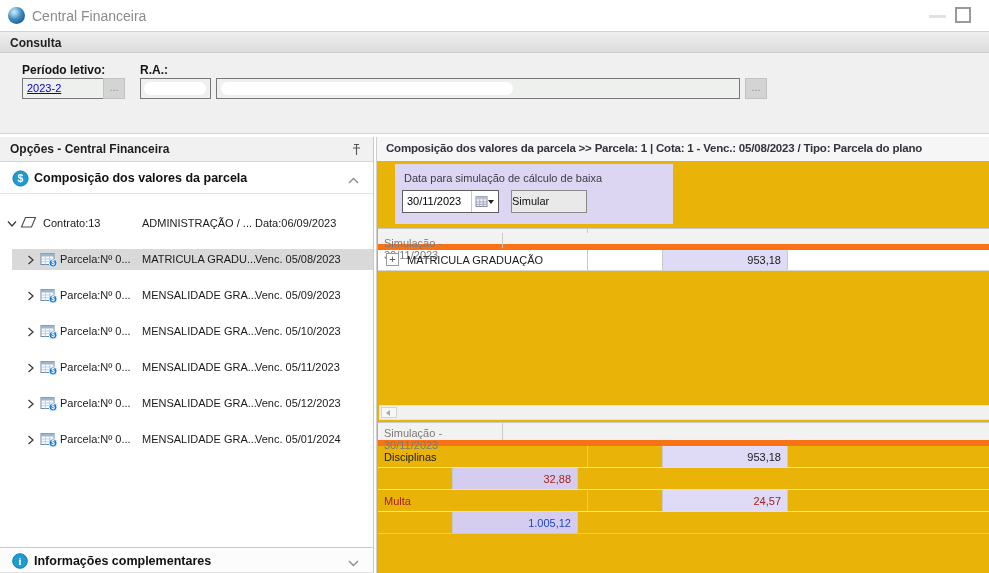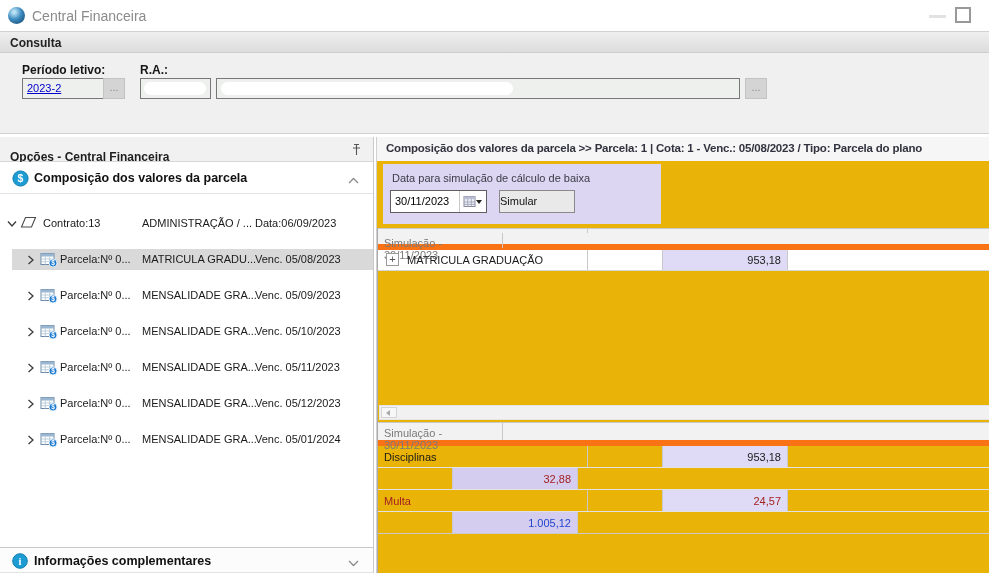--- a/index.html
+++ b/index.html
@@ -27,21 +27,21 @@
   .inp-ra1 { left:140px; width:71px; } .inp-ra2 { left:216px; width:524px; }
   .redact { position:absolute; top:3px; bottom:3px; background:#fff; border-radius:8px; }
   .redact-a { left:3px; right:4px; } .redact-b { left:4px; width:56%; }
   .browse-btn { position:absolute; top:25px; width:22px; height:21px; background:#d4d4d4; border:1px solid #c3c3c3;
                 color:#8f8f8f; font-size:11px; text-align:center; line-height:16px; cursor:pointer; }
   .browse-1 { left:103px; } .browse-2 { left:745px; }
 
   
   .left-panel { position:absolute; left:0; top:137px; width:374px; height:436px; background:#fff; border-right:1px solid #c9c9c9; }
   .lp-header { position:relative; height:25px; background:#f1f1f1; border-bottom:1px solid #d7d7d7;
-               font-weight:bold; font-size:12px; color:#1e1e1e; padding:13px 0 0 10px; }
+               font-weight:bold; font-size:12px; color:#1e1e1e; padding:5px 0 0 10px; }
   .pin { position:absolute; right:11px; top:6px; cursor:pointer; }
   .section-header { position:relative; height:32px; background:#fff; border-bottom:1px solid #e3e3e3; cursor:pointer; }
   .sec-icon { position:absolute; left:12px; top:8px; }
   .sec-title { position:absolute; left:34px; top:9px; font-weight:bold; font-size:12.5px; color:#111; }
   .sec-chevron { position:absolute; right:14px; top:12px; }
   .tree { position:relative; height:353px; background:#fff; padding-top:4px; overflow:hidden; }
   .tree-row { position:relative; height:21px; cursor:pointer;margin-top:15px; }
   .tree-row.selected { background:linear-gradient(to right, transparent 12px, #d9d9d9 12px); }
   .tree-row .chev { position:absolute; top:6px; }
   .tree-row.root .chev { left:7px; top:7px; } .tree-row.child .chev { left:27px; }
@@ -52,21 +52,21 @@
   .tree-row .c2 { position:absolute; left:142px; top:4px; white-space:nowrap; }
   .tree-row .c3 { position:absolute; left:255px; top:4px; white-space:nowrap; }
   .lp-footer { position:absolute; bottom:0; left:0; width:100%; height:26px; background:#fcfcfc; border-top:1px solid #c9c9c9; cursor:pointer; }
   .lp-footer .sec-icon { top:5px; } .lp-footer .sec-title { top:6px; } .lp-footer .sec-chevron { top:9px; }
 
   .right-panel { position:absolute; left:376px; top:137px; width:642px; height:436px; background:#eab308; border-left:1px solid #d0d0d0; }
   .rp-header { position:relative; height:24px; background:#f6f6f6; }
   .rp-title { position:absolute; left:9px; top:5px; font-weight:bold; font-size:11.5px; letter-spacing:-0.2px; color:#33333f; white-space:nowrap; }
   .rp-close { position:absolute; right:12px; top:4px; font-size:13px; color:#9a9a9a; cursor:pointer; }
 
-  .sim-box { position:absolute; left:6px; top:27px; width:278px; height:60px; background:#dcd6f3; }
+  .sim-box { position:absolute; left:18px; top:27px; width:278px; height:60px; background:#dcd6f3; }
   .sim-label { position:absolute; left:9px; top:8px; color:#3b3b46; }
   .date-ctl { position:absolute; left:7px; top:26px; width:97px; height:23px; background:#fff; border:1px solid #5f5f5f; }
   .date-text { position:absolute; left:4px; top:4px; color:#000; }
   .cal-btn { position:absolute; right:0; top:0; width:27px; height:21px; background:#fff; border-left:1px solid #c9c9c9; cursor:pointer; }
   .cal-btn .tri { position:absolute; right:4px; top:9px; width:0; height:0; border-left:3.5px solid transparent; border-right:3.5px solid transparent; border-top:4px solid #222; }
   .sim-btn { position:absolute; left:116px; top:26px; width:76px; height:23px; background:#e9e9e9; border:1px solid #8a8a8a;
              text-align:left; line-height:21px; font-size:11px; color:#111; cursor:pointer; }
 
   .grid-region { position:absolute; left:0; top:91px; width:613px; bottom:0; border-left:1px solid #ababab; }
   .grid-row { display:flex; }

